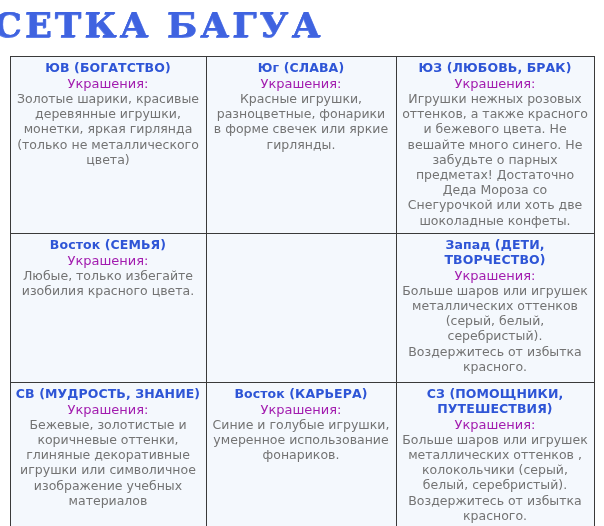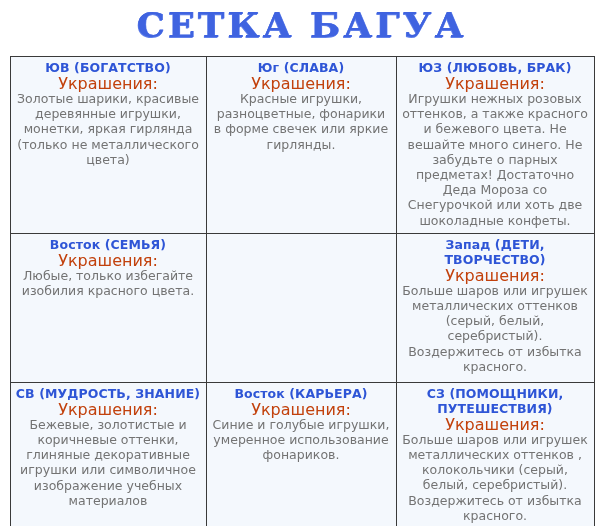--- a/index.html
+++ b/index.html
@@ -20,21 +20,21 @@
     width: 604px;
     height: 526px;
     box-sizing: border-box;
   }
 
   
   .title-wrap {
     height: 48px;
     display: flex;
     align-items: center;
-    justify-content: center;
+    justify-content: flex-start;
     padding-top: 2px;
     box-sizing: border-box;
   }
   .title {
     font-family: "DejaVu Serif", "Liberation Serif", serif;
     font-size: 34px;
     line-height: 34px;
     font-weight: 700;
     letter-spacing: 3px;
     color: #3f63e0;
@@ -67,22 +67,22 @@
 
   .sector-title {
     color: #2e55d6;
     font-weight: 700;
     font-size: 12.5px;
     line-height: 15px;
     margin: 0 0 1px 0;
     letter-spacing: 0.1px;
   }
   .sector-sub {
-    color: #c2410c;
-    font-size: 16px;
+    color: #a21caf;
+    font-size: 13px;
     line-height: 15px;
     margin: 0;
   }
   .sector-body {
     color: #737373;
     font-size: 12.5px;
     line-height: 15.2px;
     margin: 0;
   }
   .empty-cell { height: 140px; }

